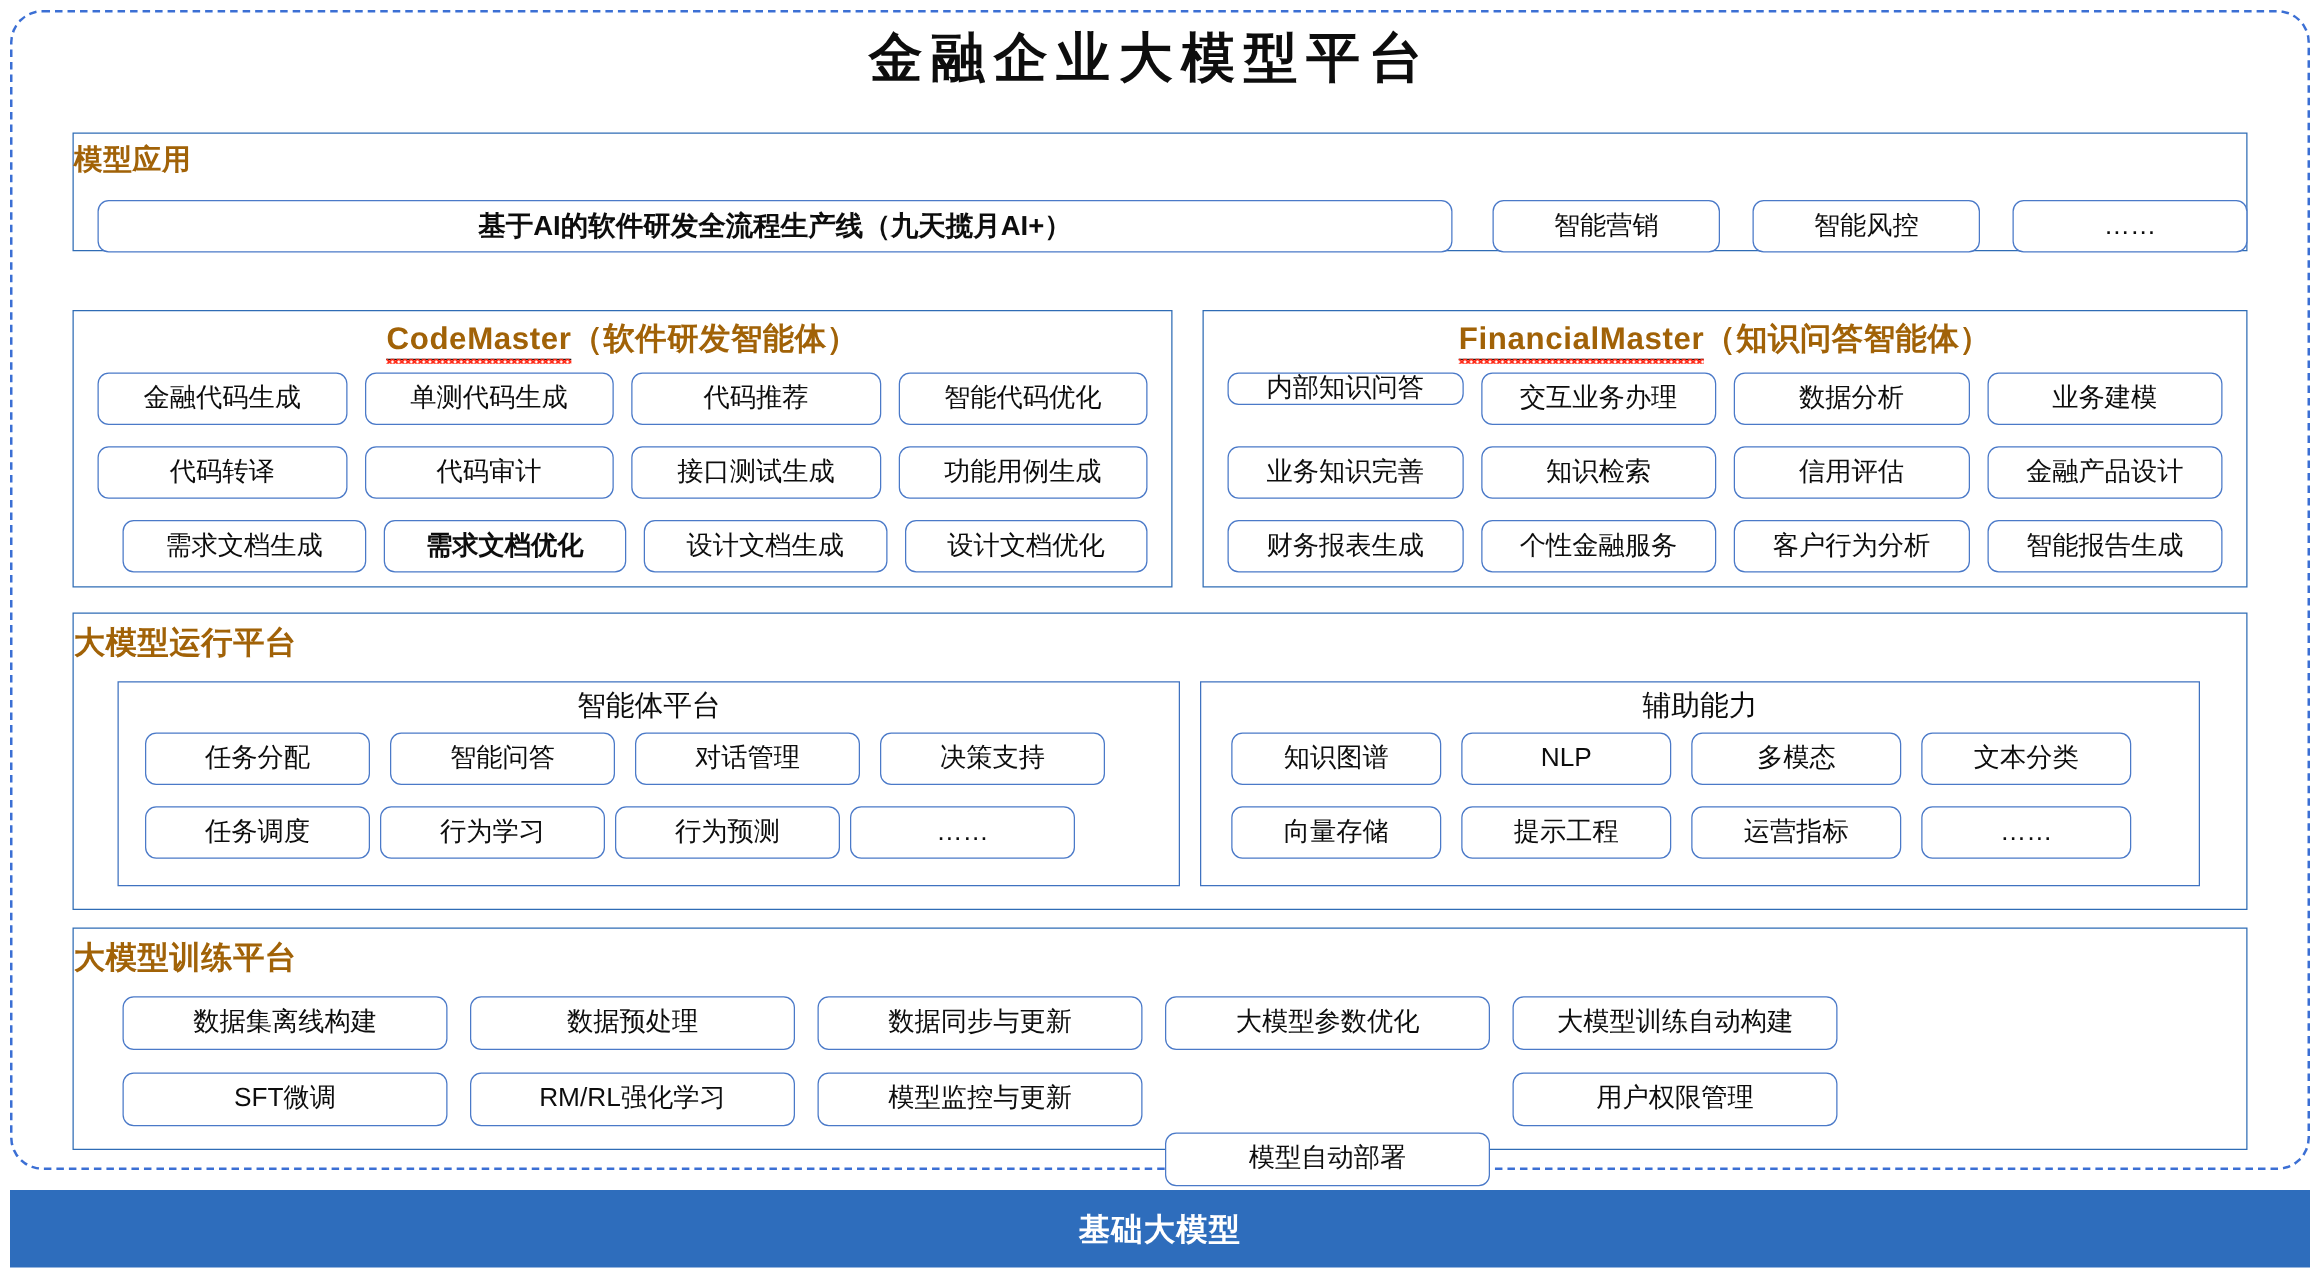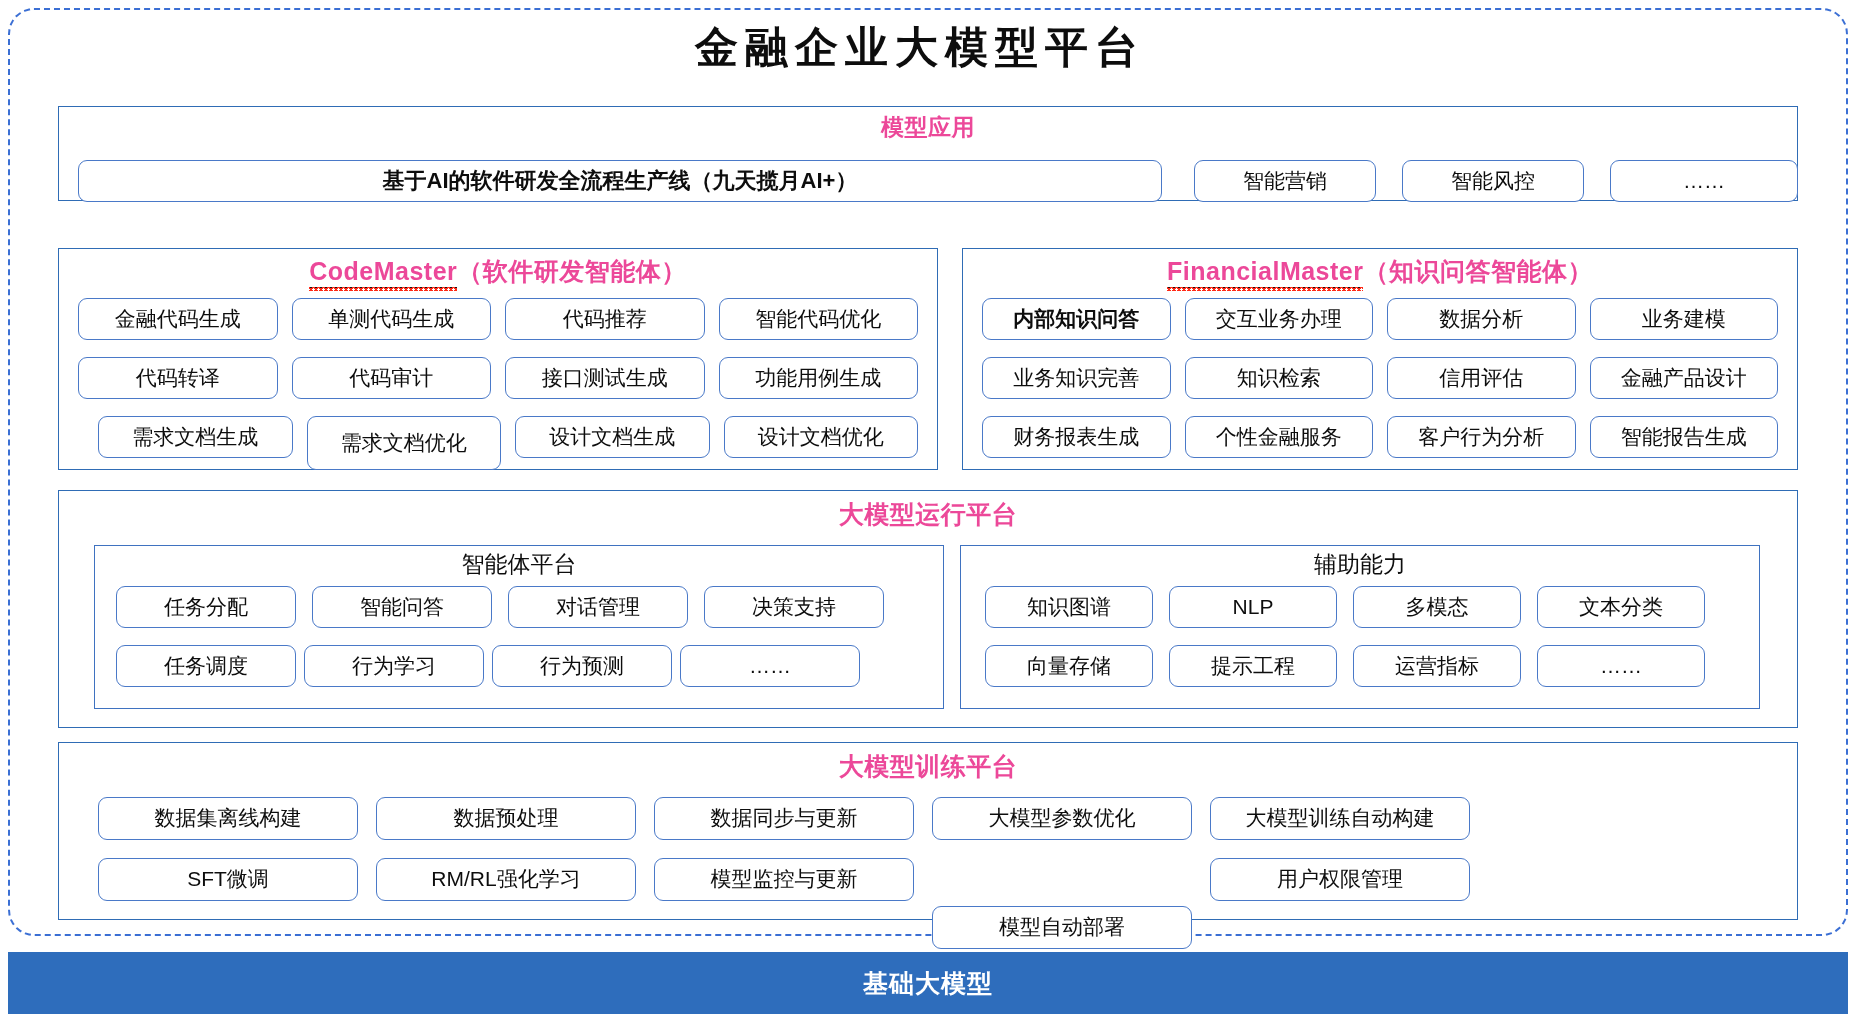--- a/index.html
+++ b/index.html
@@ -47,24 +47,23 @@
   }
 
   
   .panel {
     position: absolute;
     border: 1.6px solid #2f6cb5;
     background: #ffffff;
   }
 
   .panel-title {
-    text-align: center;
     font-size: 23px;
     font-weight: 700;
-    color: #ec4899;
+    color: #a16207;
     letter-spacing: 0.5px;
     line-height: 1.25;
   }
 
   
   .spell {
     position: relative;
     display: inline-block;
   }
   .spell::after {
@@ -180,33 +179,33 @@
     <div class="pill" style="width:200px;height:42px;">智能代码优化</div>
   </div>
   <div class="pill-row" style="left:78px; top:357px; width:840px; gap:14px;">
     <div class="pill" style="width:200px;height:42px;">代码转译</div>
     <div class="pill" style="width:200px;height:42px;">代码审计</div>
     <div class="pill" style="width:200px;height:42px;">接口测试生成</div>
     <div class="pill" style="width:200px;height:42px;">功能用例生成</div>
   </div>
   <div class="pill-row" style="left:78px; top:416px; width:840px; gap:14px;">
     <div class="pill" style="width:200px;height:42px;margin-left:20px;">需求文档生成</div>
-    <div class="pill" style="width:200px;height:54px;">需求文档优化</div>
+    <div class="pill" style="width:200px;height:42px;font-weight:bold;">需求文档优化</div>
     <div class="pill" style="width:200px;height:42px;">设计文档生成</div>
     <div class="pill" style="width:200px;height:42px;">设计文档优化</div>
   </div>
 
   <div class="panel" style="left:962px; top:248px; width:836px; height:222px;"></div>
   <div style="position:absolute; left:962px; top:256px; width:836px; text-align:center;">
     <span class="panel-title" style="font-size:25px; display:inline-block;">
       <span class="spell">FinancialMaster</span><span>（知识问答智能体）</span>
     </span>
   </div>
   <div class="pill-row" style="left:982px; top:298px; width:796px; gap:14px;">
-    <div class="pill" style="width:190px;height:42px;font-weight:bold;">内部知识问答</div>
+    <div class="pill" style="width:190px;height:26px;">内部知识问答</div>
     <div class="pill" style="width:190px;height:42px;">交互业务办理</div>
     <div class="pill" style="width:190px;height:42px;">数据分析</div>
     <div class="pill" style="width:190px;height:42px;">业务建模</div>
   </div>
   <div class="pill-row" style="left:982px; top:357px; width:796px; gap:14px;">
     <div class="pill" style="width:190px;height:42px;">业务知识完善</div>
     <div class="pill" style="width:190px;height:42px;">知识检索</div>
     <div class="pill" style="width:190px;height:42px;">信用评估</div>
     <div class="pill" style="width:190px;height:42px;">金融产品设计</div>
   </div>

